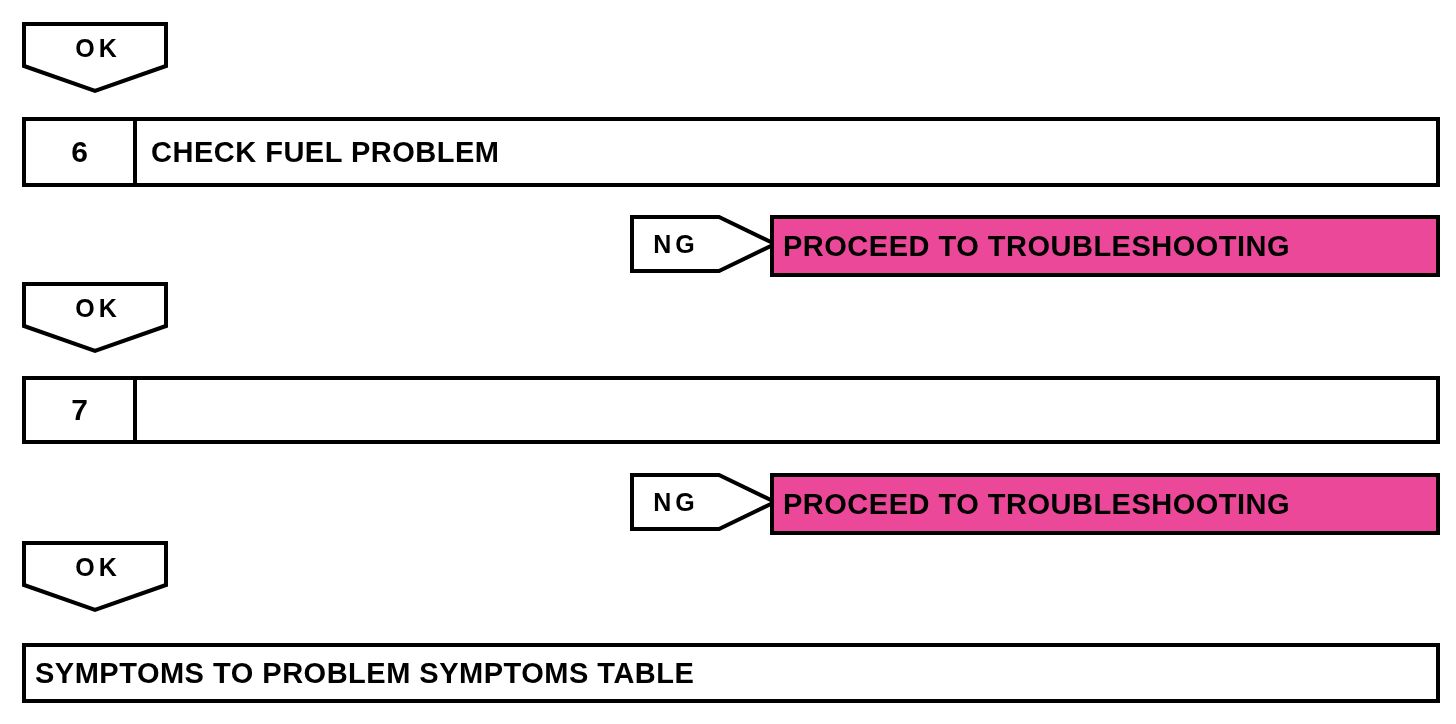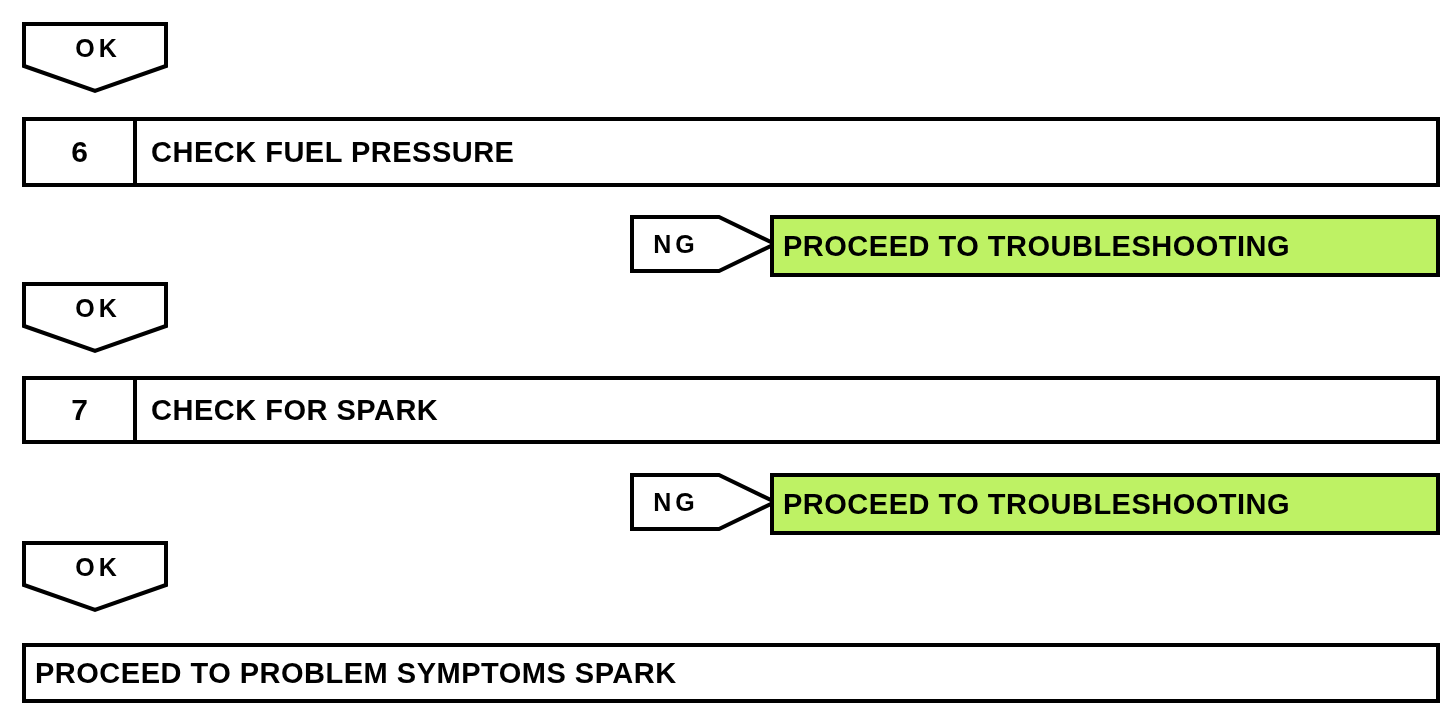--- a/index.html
+++ b/index.html
@@ -89,21 +89,21 @@
     width: 670px;
     height: 62px;
     border: 4px solid #000000;
     box-sizing: border-box;
     display: flex;
     align-items: center;
     padding-left: 9px;
     font-size: 29px;
     letter-spacing: 0.5px;
     white-space: nowrap;
-    background: #bef264;
+    background: #ec4899;
   }
 
   
   .final-box {
     left: 22px;
     width: 1418px;
     height: 60px;
     border: 4px solid #000000;
     box-sizing: border-box;
     display: flex;
@@ -122,53 +122,52 @@
 
   <div class="abs ok-connector" style="top:22px;">
     <svg width="146" height="72" viewBox="0 0 146 72">
       <polygon class="shape-poly" points="2,2 144,2 144,44 73,69 2,44"></polygon>
       <text class="shape-label" x="76" y="35" text-anchor="middle">OK</text>
     </svg>
   </div>
 
   <div class="abs step-box" style="top:117px;">
     <div class="step-num">6</div>
-    <div class="step-title">CHECK FUEL PRESSURE</div>
+    <div class="step-title">CHECK FUEL PROBLEM</div>
   </div>
 
   <div class="abs ng-arrow" style="top:215px;">
     <svg width="147" height="58" viewBox="0 0 147 58">
       <polygon class="shape-poly" points="2,2 89,2 145,29 89,56 2,56"></polygon>
       <text class="shape-label" x="46" y="38" text-anchor="middle">NG</text>
     </svg>
   </div>
   <div class="abs action-box" style="top:215px;">PROCEED TO TROUBLESHOOTING</div>
 
   <div class="abs ok-connector" style="top:282px;">
     <svg width="146" height="72" viewBox="0 0 146 72">
       <polygon class="shape-poly" points="2,2 144,2 144,44 73,69 2,44"></polygon>
       <text class="shape-label" x="76" y="35" text-anchor="middle">OK</text>
     </svg>
   </div>
 
   <div class="abs step-box" style="top:376px; height:68px;">
     <div class="step-num">7</div>
-    <div class="step-title">CHECK FOR SPARK</div>
   </div>
 
   <div class="abs ng-arrow" style="top:473px;">
     <svg width="147" height="58" viewBox="0 0 147 58">
       <polygon class="shape-poly" points="2,2 89,2 145,29 89,56 2,56"></polygon>
       <text class="shape-label" x="46" y="38" text-anchor="middle">NG</text>
     </svg>
   </div>
   <div class="abs action-box" style="top:473px;">PROCEED TO TROUBLESHOOTING</div>
 
   <div class="abs ok-connector" style="top:541px;">
     <svg width="146" height="72" viewBox="0 0 146 72">
       <polygon class="shape-poly" points="2,2 144,2 144,44 73,69 2,44"></polygon>
       <text class="shape-label" x="76" y="35" text-anchor="middle">OK</text>
     </svg>
   </div>
 
-  <div class="abs final-box" style="top:643px;">PROCEED TO PROBLEM SYMPTOMS SPARK</div>
+  <div class="abs final-box" style="top:643px;">SYMPTOMS TO PROBLEM SYMPTOMS TABLE</div>
 
 </div>
 
 </body></html>

